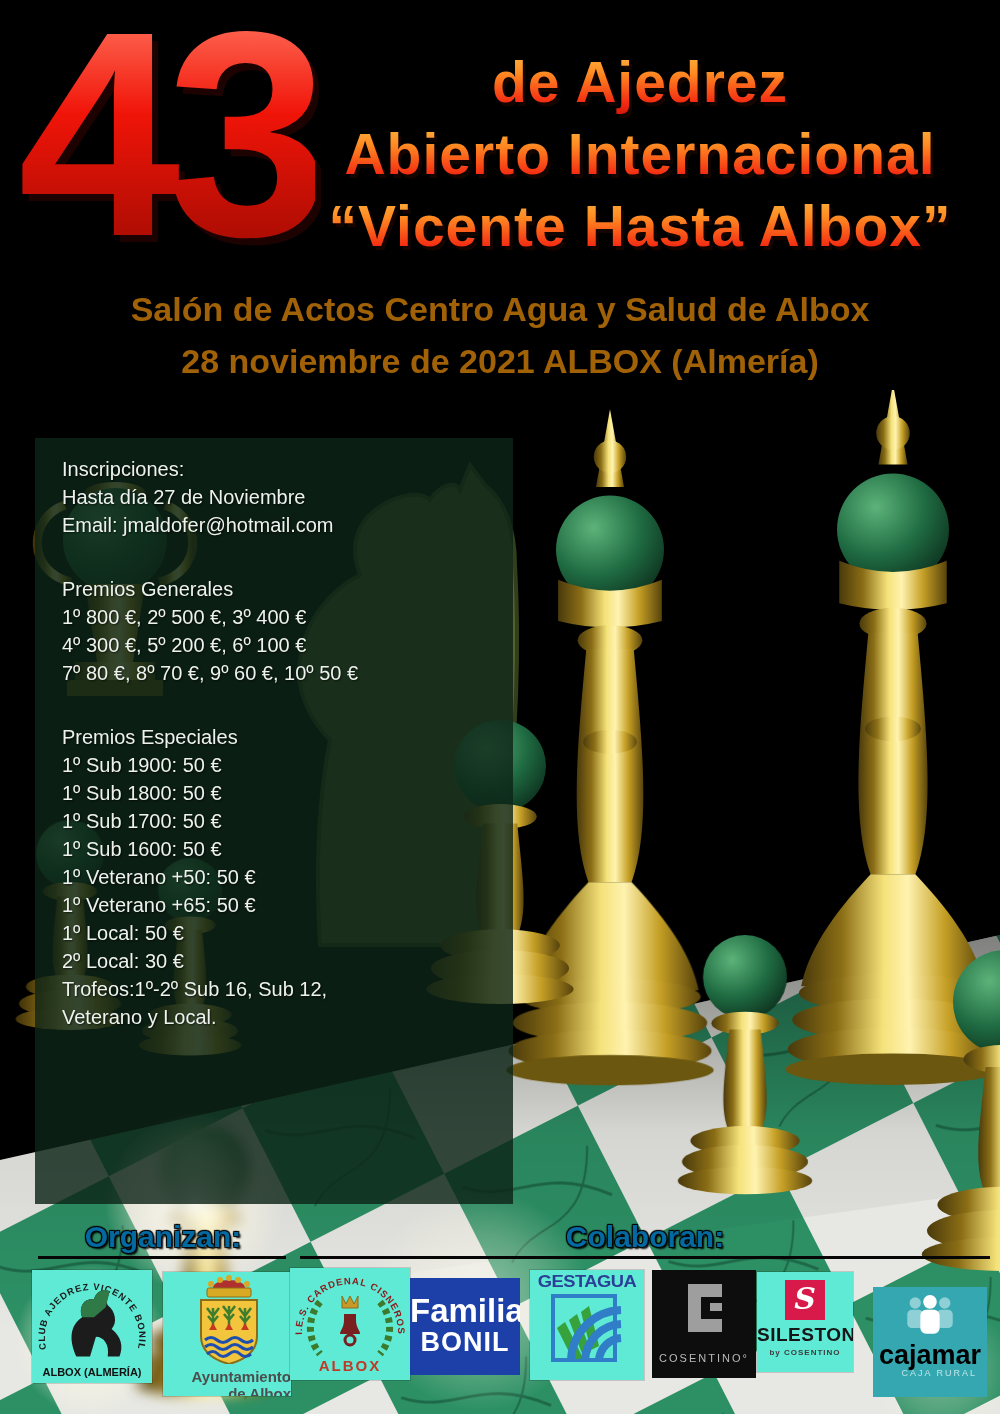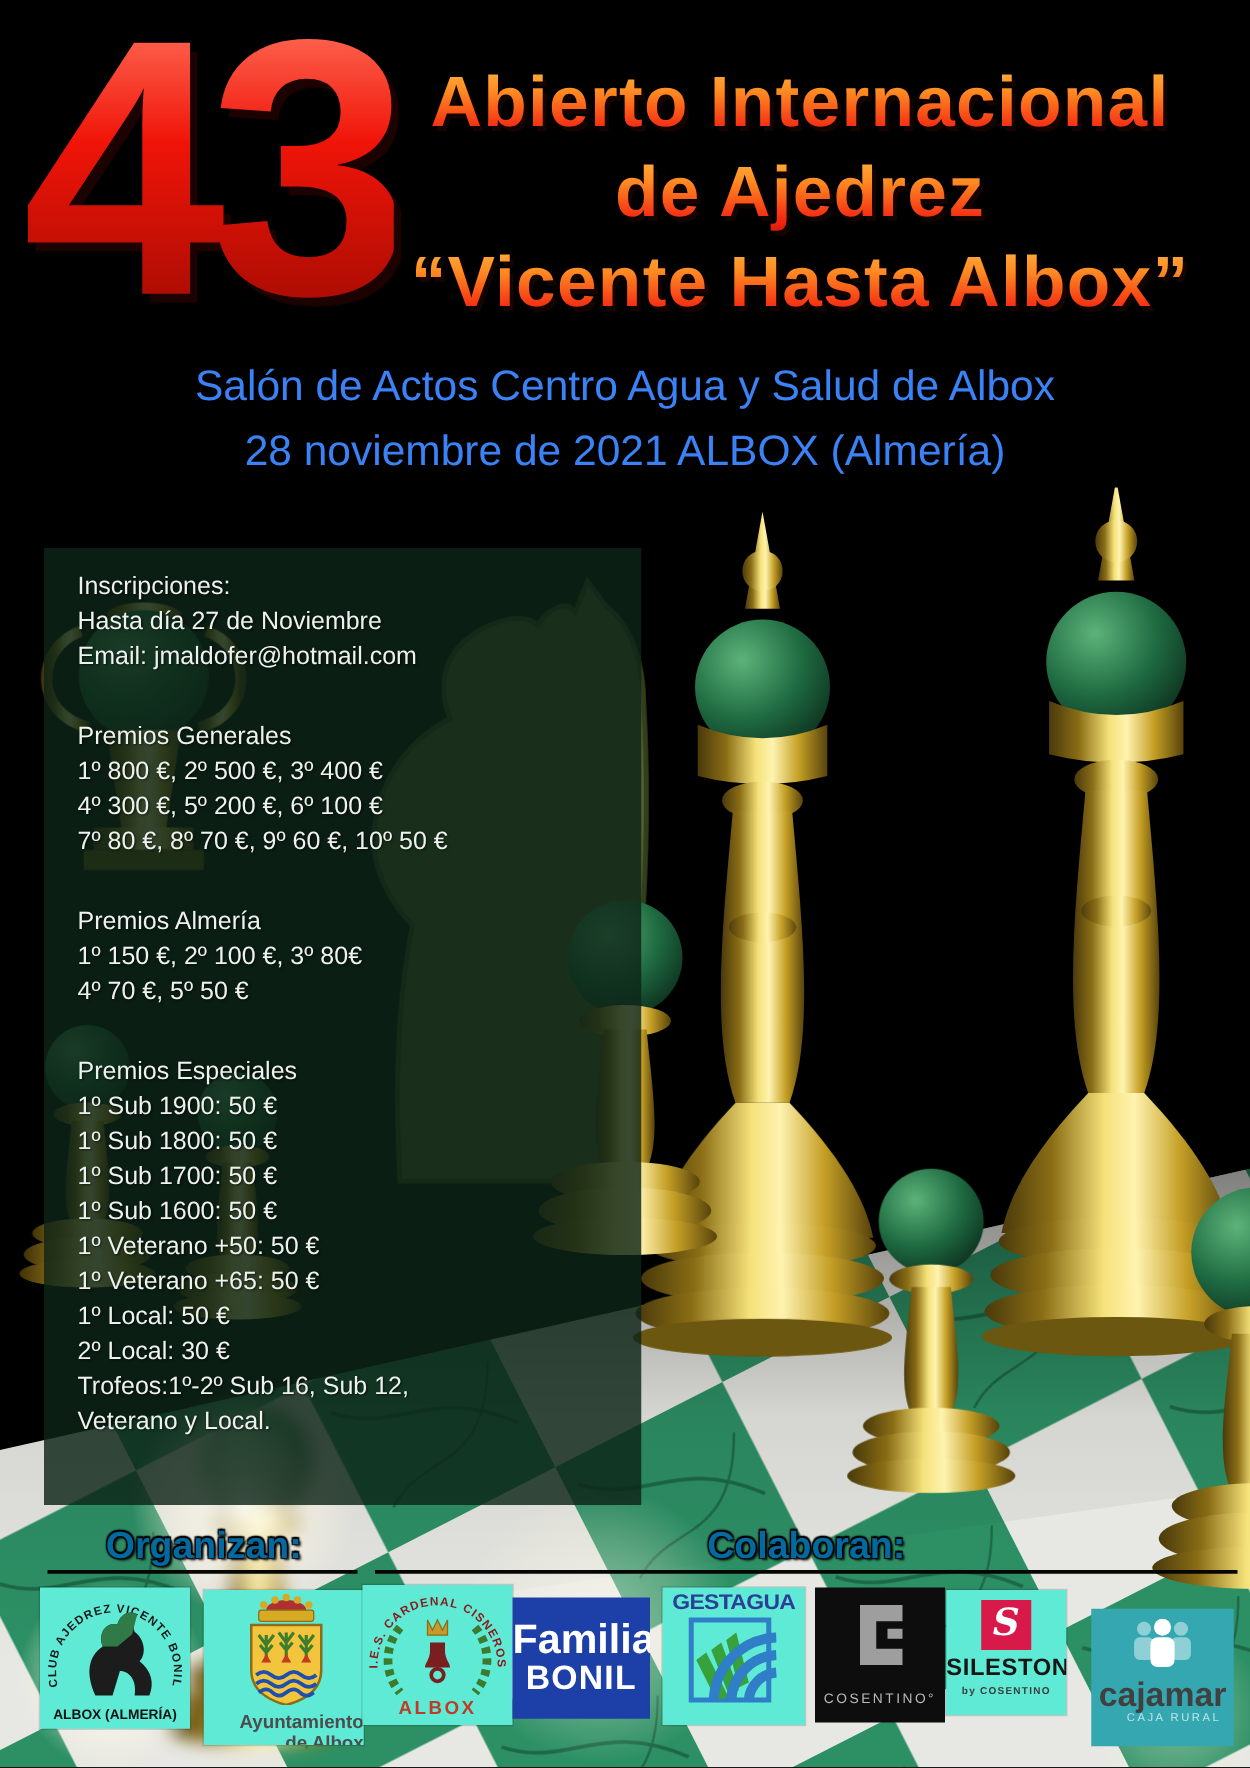--- a/index.html
+++ b/index.html
@@ -14,22 +14,22 @@
   .num43{position:absolute;left:18px;top:8px;font-size:292px;line-height:252px;font-weight:bold;
          letter-spacing:-14px;color:#e31608;
          background:linear-gradient(180deg,#ff6a55 4%,#f01408 42%,#a80c03 96%);
          -webkit-background-clip:text;background-clip:text;-webkit-text-fill-color:transparent;
          filter:drop-shadow(6px 7px 0 rgba(30,2,0,.95)) drop-shadow(3px 3px 5px #000);}
   .title-block{position:absolute;left:290px;top:46px;width:700px;text-align:center;}
   .title-line{font-size:57px;line-height:72px;font-weight:bold;letter-spacing:1px;color:#f2480f;
          background:linear-gradient(180deg,#ffc24a 0%,#ff8a22 38%,#f42c12 78%,#cf1208 100%);
          -webkit-background-clip:text;background-clip:text;-webkit-text-fill-color:transparent;
          filter:drop-shadow(3px 4px 0 #150500) drop-shadow(2px 2px 2px rgba(0,0,0,.9));}
-  .subtitle{position:absolute;left:0;top:283px;width:1000px;text-align:center;color:#3b82f6;
-         font-weight:normal;font-size:34px;line-height:52px;text-shadow:2px 2px 3px rgba(0,0,0,.8);}
+  .subtitle{position:absolute;left:0;top:283px;width:1000px;text-align:center;color:#a16207;
+         font-weight:bold;font-size:34px;line-height:52px;text-shadow:2px 2px 3px rgba(0,0,0,.8);}
 
   
   .info-panel{position:absolute;left:35px;top:438px;width:478px;height:766px;
          background:rgba(13,36,23,.82);padding:17px 10px 0 27px;color:#eef2ee;
          font-size:20px;line-height:28px;text-shadow:1px 1px 2px rgba(0,0,0,.65);}
   .pblock:not(:first-child){margin-top:36px;}
   .pline{white-space:nowrap;}
 
   
   .footer-label{position:absolute;font-size:30px;font-weight:bold;color:#0369a1;text-align:center;
@@ -66,21 +66,21 @@
   .cosentino-name{font-size:11px;color:#b9b9b9;letter-spacing:2px;margin-top:4px;}
 
   .logo-silestone{left:757px;top:7px;width:96px;height:100px;text-align:center;}
   .sil-square{width:40px;height:40px;margin:8px auto 4px;background:#d81a4a;color:#fff;
          font-family:"DejaVu Serif",serif;font-style:italic;font-weight:bold;font-size:30px;
          line-height:38px;}
   .sil-name{font-size:19px;font-weight:bold;color:#161616;letter-spacing:.5px;}
   .sil-by{font-size:8px;font-weight:bold;color:#3c3c3c;letter-spacing:1px;margin-top:2px;}
 
   .logo-cajamar{left:873px;top:22px;width:114px;height:110px;background:#35a7b0;text-align:center;}
-  .cajamar-name{font-size:27px;font-weight:bold;color:#404040;line-height:26px;margin-top:2px;}
+  .cajamar-name{font-size:27px;font-weight:bold;color:#000000;line-height:26px;margin-top:2px;}
   .cajamar-sub{font-size:9px;color:#bfe6e9;letter-spacing:2px;text-align:right;padding-right:10px;}
 </style>
 </head>
 <body>
 
 <div class="poster">
 
   <svg class="bg-photo" viewBox="0 0 1000 1024" aria-hidden="true">
     <defs>
       <linearGradient id="gold" x1="0" y1="0" x2="1" y2="0">
@@ -172,45 +172,40 @@
 
     <use href="#pawn" transform="translate(205,735) scale(1.1)" filter="url(#blur6)"></use>
     <circle cx="195" cy="812" r="90" fill="url(#bokeh)"></circle>
     <circle cx="90" cy="950" r="75" fill="url(#bokeh)"></circle>
     <circle cx="480" cy="910" r="110" fill="url(#bokeh)" opacity=".5"></circle>
     <circle cx="940" cy="980" r="70" fill="url(#bokeh)" opacity=".4"></circle>
   </svg>
 
   <div class="num43">43</div>
   <div class="title-block">
+    <div class="title-line">de Ajedrez</div>
     <div class="title-line">Abierto Internacional</div>
-    <div class="title-line">de Ajedrez</div>
     <div class="title-line">“Vicente Hasta Albox”</div>
   </div>
   <div class="subtitle">
     <div>Salón de Actos Centro Agua y Salud de Albox</div>
     <div>28 noviembre de 2021 ALBOX (Almería)</div>
   </div>
 
   <div class="info-panel">
     <div class="pblock">
       <div class="pline">Inscripciones:</div>
       <div class="pline">Hasta día 27 de Noviembre</div>
       <div class="pline">Email: jmaldofer@hotmail.com</div>
     </div>
     <div class="pblock">
       <div class="pline">Premios Generales</div>
       <div class="pline">1º 800 €, 2º 500 €, 3º 400 €</div>
       <div class="pline">4º 300 €, 5º 200 €, 6º 100 €</div>
       <div class="pline">7º 80 €, 8º 70 €, 9º 60 €, 10º 50 €</div>
-    </div>
-    <div class="pblock">
-      <div class="pline">Premios Almería</div>
-      <div class="pline">1º 150 €, 2º 100 €, 3º 80€</div>
-      <div class="pline">4º 70 €, 5º 50 €</div>
     </div>
     <div class="pblock">
       <div class="pline">Premios Especiales</div>
       <div class="pline">1º Sub 1900: 50 €</div>
       <div class="pline">1º Sub 1800: 50 €</div>
       <div class="pline">1º Sub 1700: 50 €</div>
       <div class="pline">1º Sub 1600: 50 €</div>
       <div class="pline">1º Veterano +50: 50 €</div>
       <div class="pline">1º Veterano +65: 50 €</div>
       <div class="pline">1º Local: 50 €</div>

